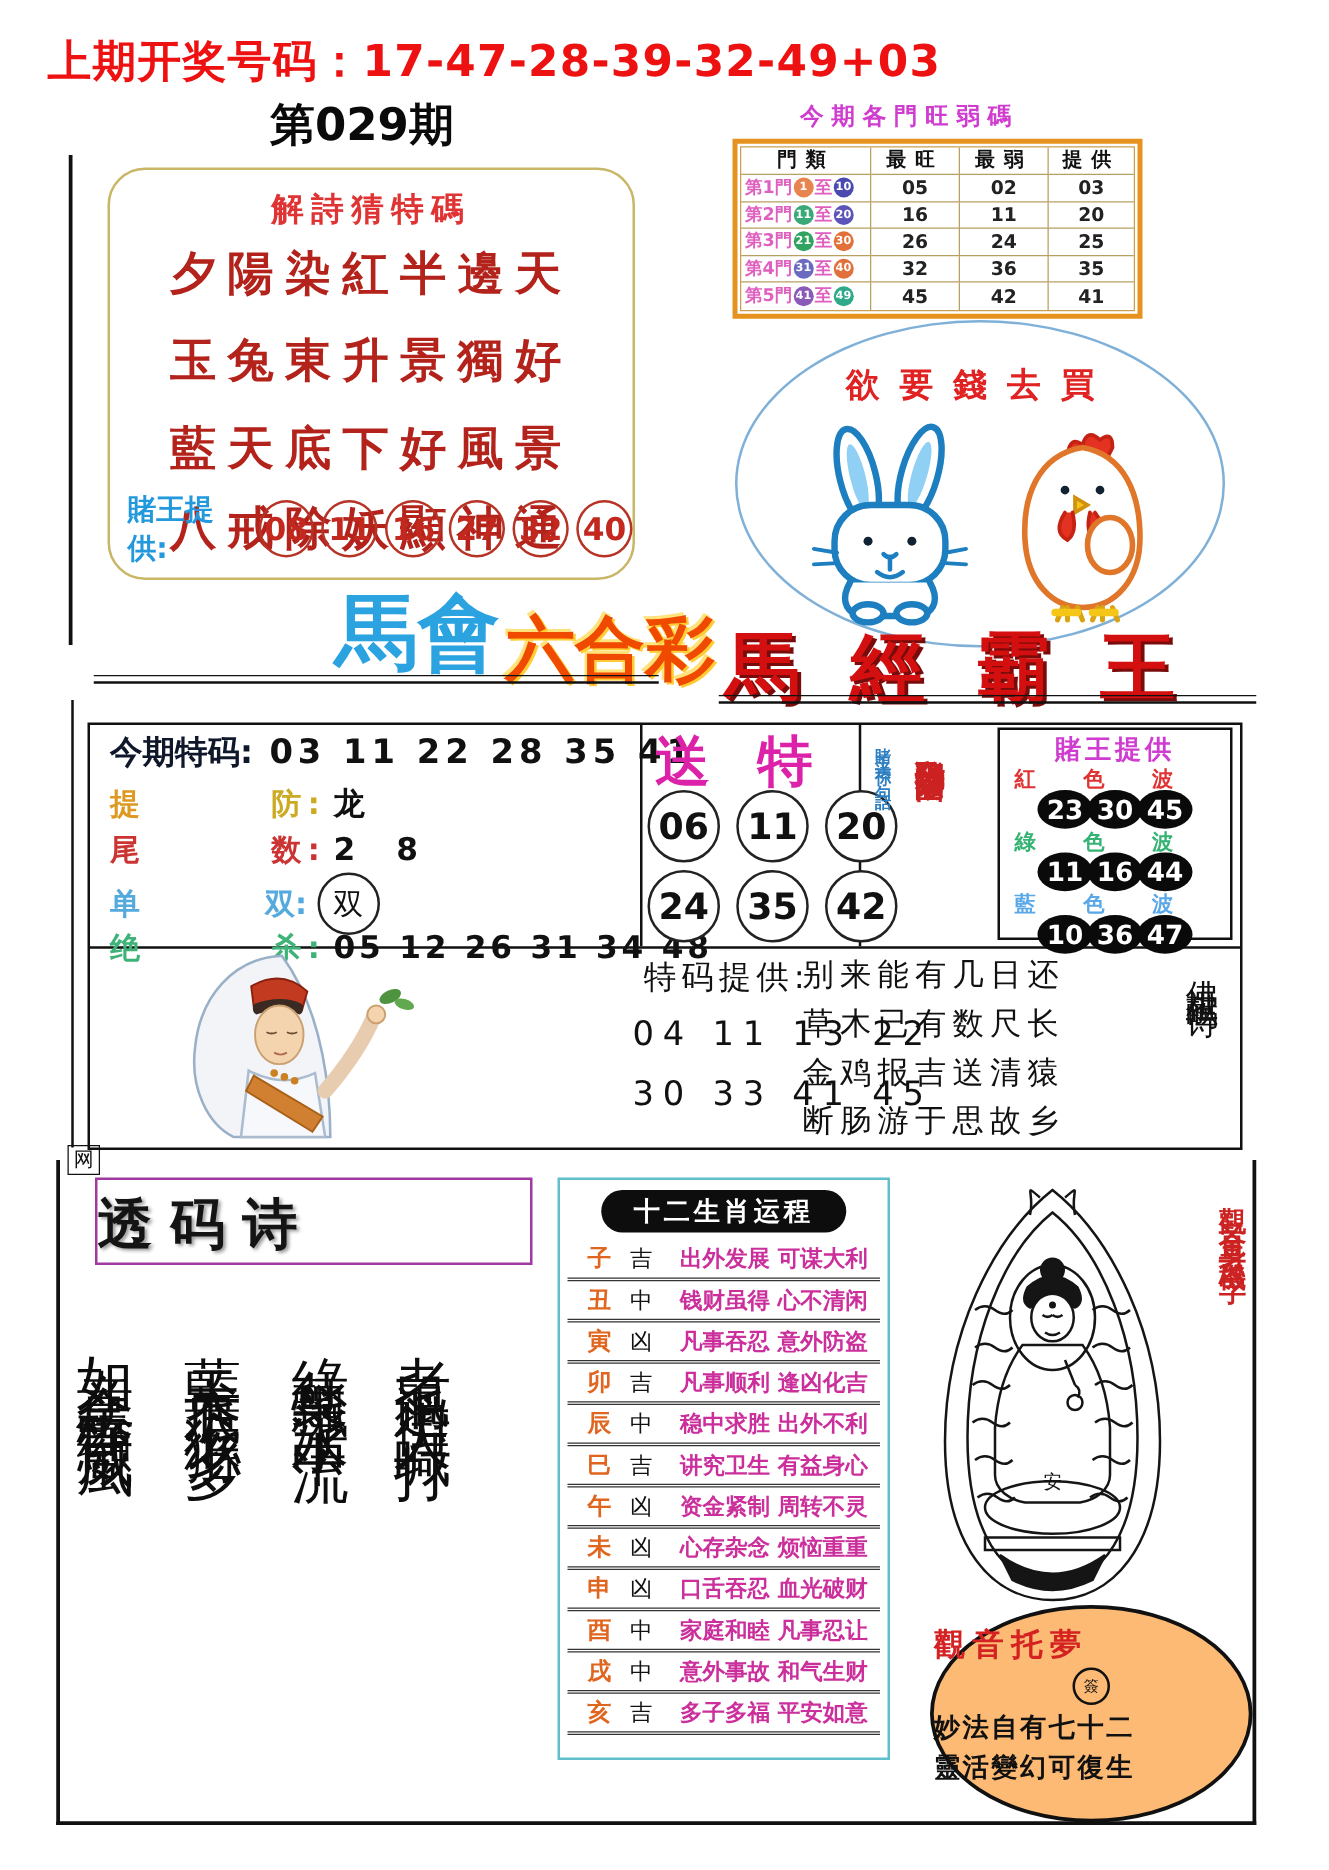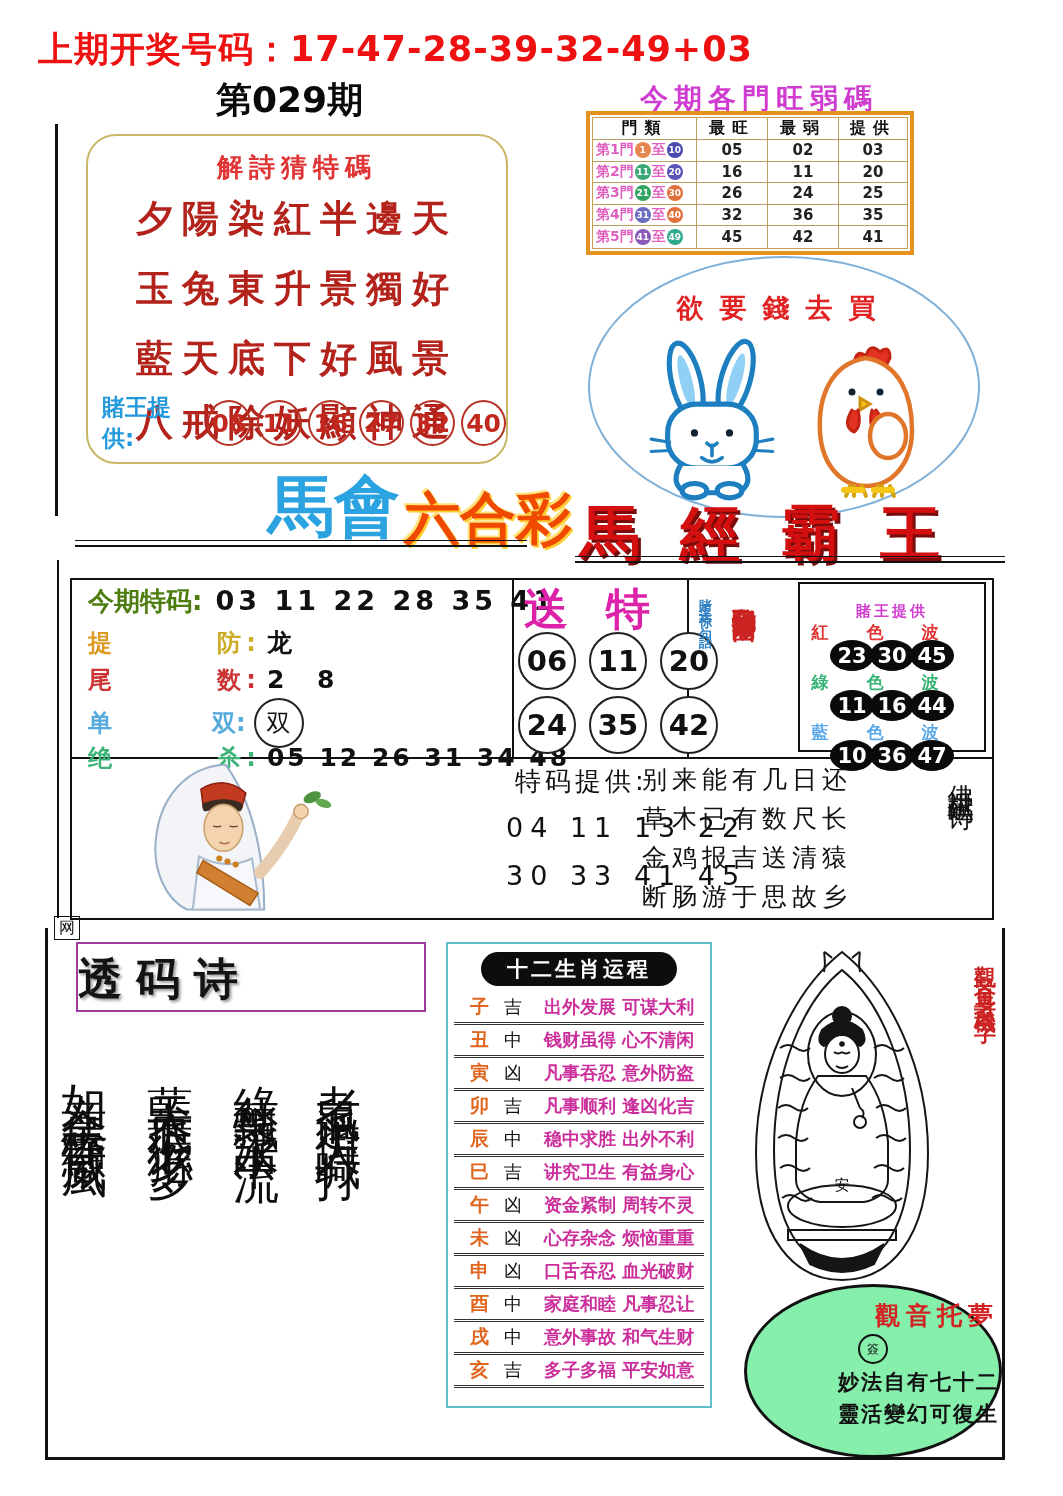--- a/index.html
+++ b/index.html
@@ -17,21 +17,21 @@
   
   .poem-box{left:86px;top:134px;width:418px;height:326px;border:2px solid #c9b768;border-radius:30px;}
   .poem-title{width:100%;text-align:center;top:14px;font-size:26px;font-weight:bold;color:#e03333;letter-spacing:6px;}
   .poem-line{width:100%;text-align:center;font-size:37px;font-weight:bold;color:#b3231b;letter-spacing:9px;}
   .provider-row{left:14px;bottom:8px;display:flex;align-items:center;gap:6px;}
   .provider-lbl{font-size:23px;font-weight:bold;color:#2299dd;}
   .cnum{display:inline-flex;align-items:center;justify-content:center;width:42px;height:42px;
         border:2px solid #b63326;border-radius:50%;color:#c2281e;font-size:25px;font-weight:bold;}
 
   
-  .st-title{left:640px;top:80px;font-size:28px;font-weight:bold;color:#cf3ccf;letter-spacing:6px;}
+  .st-title{left:640px;top:80px;font-size:19px;font-weight:bold;color:#cf3ccf;letter-spacing:6px;}
   .st-outer{left:586px;top:111px;width:320px;height:136px;border:4px solid #e6921e;background:#fff;}
   .st-inner{position:absolute;left:2px;top:2px;right:2px;bottom:2px;border:1px solid #caa050;
             display:grid;grid-template-columns:104px 71px 71px 1fr;grid-auto-rows:1fr;}
   .st-cell{border-right:1px solid #b8a060;border-bottom:1px solid #b8a060;display:flex;
            align-items:center;justify-content:center;font-size:15px;font-weight:600;color:#222;}
   .st-cell:nth-child(4n){border-right:none;}
   .st-row-last{border-bottom:none;}
   .st-head{font-size:16px;font-weight:bold;letter-spacing:7px;color:#111;}
   .st-gate{justify-content:flex-start;padding-left:3px;gap:1px;}
   .st-gate-name{font-size:14px;font-weight:bold;color:#e060c0;white-space:nowrap;}
@@ -53,21 +53,21 @@
   
   .mid-box{left:70px;top:578px;width:920px;height:338px;border:2px solid #111;}
   .f-label{font-weight:bold;font-size:24px;}
   .f-val{font-weight:bold;font-size:25px;color:#111;}
   .circle-dan{display:inline-flex;align-items:center;justify-content:center;width:46px;height:46px;
               border:2px solid #222;border-radius:50%;font-size:24px;color:#111;}
   .songte-title{left:524px;top:580px;font-size:44px;font-weight:bold;color:#dd22aa;letter-spacing:38px;white-space:nowrap;}
   .snum{display:inline-flex;align-items:center;justify-content:center;width:54px;height:54px;
         border:2px solid #222;border-radius:50%;color:#111;font-size:29px;font-weight:600;background:#fff;}
   .waves-box{left:798px;top:582px;width:184px;height:166px;border:2px solid #111;text-align:center;}
-  .waves-title{font-size:15px;font-weight:bold;color:#cf3ccf;letter-spacing:3px;margin-top:18px;}
+  .waves-title{font-size:21px;font-weight:bold;color:#cf3ccf;letter-spacing:3px;margin-top:1px;}
   .wave-label{font-size:17px;font-weight:bold;letter-spacing:38px;padding-left:4px;white-space:nowrap;
               line-height:20px;margin-top:1px;}
   .wave-balls{display:flex;justify-content:center;margin-top:-2px;}
   .ball{display:inline-flex;align-items:center;justify-content:center;width:44px;height:31px;
         background:#0a0a0a;border-radius:50%;color:#fff;font-size:21px;font-weight:bold;margin:0 -2px;}
 
   
   .temple-poem{font-size:25px;color:#111;letter-spacing:5px;line-height:39px;white-space:nowrap;}
 
   
@@ -82,21 +82,21 @@
   .zo-head{margin:8px auto 6px auto;width:196px;height:34px;background:#0d0d0d;border-radius:18px;
            color:#fff;font-size:21px;font-weight:bold;letter-spacing:3px;display:flex;
            align-items:center;justify-content:center;}
   .zo-row{display:flex;align-items:center;height:30px;border-bottom:3px double #333;margin:0 6px;padding-left:16px;}
   .zo-z{width:34px;font-size:19px;font-weight:bold;color:#e0661f;}
   .zo-l{width:40px;font-size:18px;color:#111;}
   .zo-t{font-size:18px;font-weight:bold;color:#cb2f9b;white-space:nowrap;}
 
   .gy-vert{left:970px;top:948px;font-size:22px;font-weight:bold;color:#cc2222;letter-spacing:9px;height:220px;}
   .dream-oval{left:744px;top:1284px;width:252px;height:168px;border:3px solid #111;border-radius:50%;
-              background:#86efac;text-align:right;}
+              background:#fdba74;text-align:left;}
   .dream-title{margin-top:12px;font-size:25px;font-weight:bold;color:#d42222;letter-spacing:6px;}
   .dream-seal{margin:2px auto;width:26px;height:26px;border:2px solid #111;border-radius:50%;
               font-size:12px;display:flex;align-items:center;justify-content:center;color:#111;}
   .dream-line{font-size:21px;color:#111;letter-spacing:2px;margin-top:4px;font-weight:600;}
 </style>
 </head>
 <body>
 
 <div id="page">
 
@@ -226,21 +226,21 @@
   <div class="abs dline" style="left:575px;top:556px;width:430px;"></div>
   <div class="abs line" style="left:57px;top:560px;width:2px;height:358px;"></div>
 
   <div class="abs mid-box">
     <div class="abs line" style="left:440px;top:0;width:2px;height:177px;"></div>
     <div class="abs line" style="left:615px;top:0;width:2px;height:177px;"></div>
     <div class="abs line" style="left:0;top:177px;width:100%;height:2px;"></div>
   </div>
 
   <div class="abs" style="left:88px;top:584px;white-space:nowrap;">
-    <span class="f-label" style="font-size:26px;color:#4d7c0f;">今期特码:</span>
+    <span class="f-label" style="font-size:26px;color:#0f172a;">今期特码:</span>
     <span class="f-val" style="font-size:27px;margin-left:8px;letter-spacing:4px;">03 11 22 28 35 41</span>
   </div>
   <div class="abs" style="left:88px;top:626px;">
     <span class="f-label" style="color:#dd9922;">提</span>
     <span class="f-label" style="color:#ccaa22;margin-left:100px;">防</span>
     <span class="f-label" style="color:#ccaa22;">:</span>
     <span class="f-val" style="margin-left:6px;">龙</span>
   </div>
   <div class="abs" style="left:88px;top:664px;">
     <span class="f-label" style="color:#cc3333;">尾</span>

